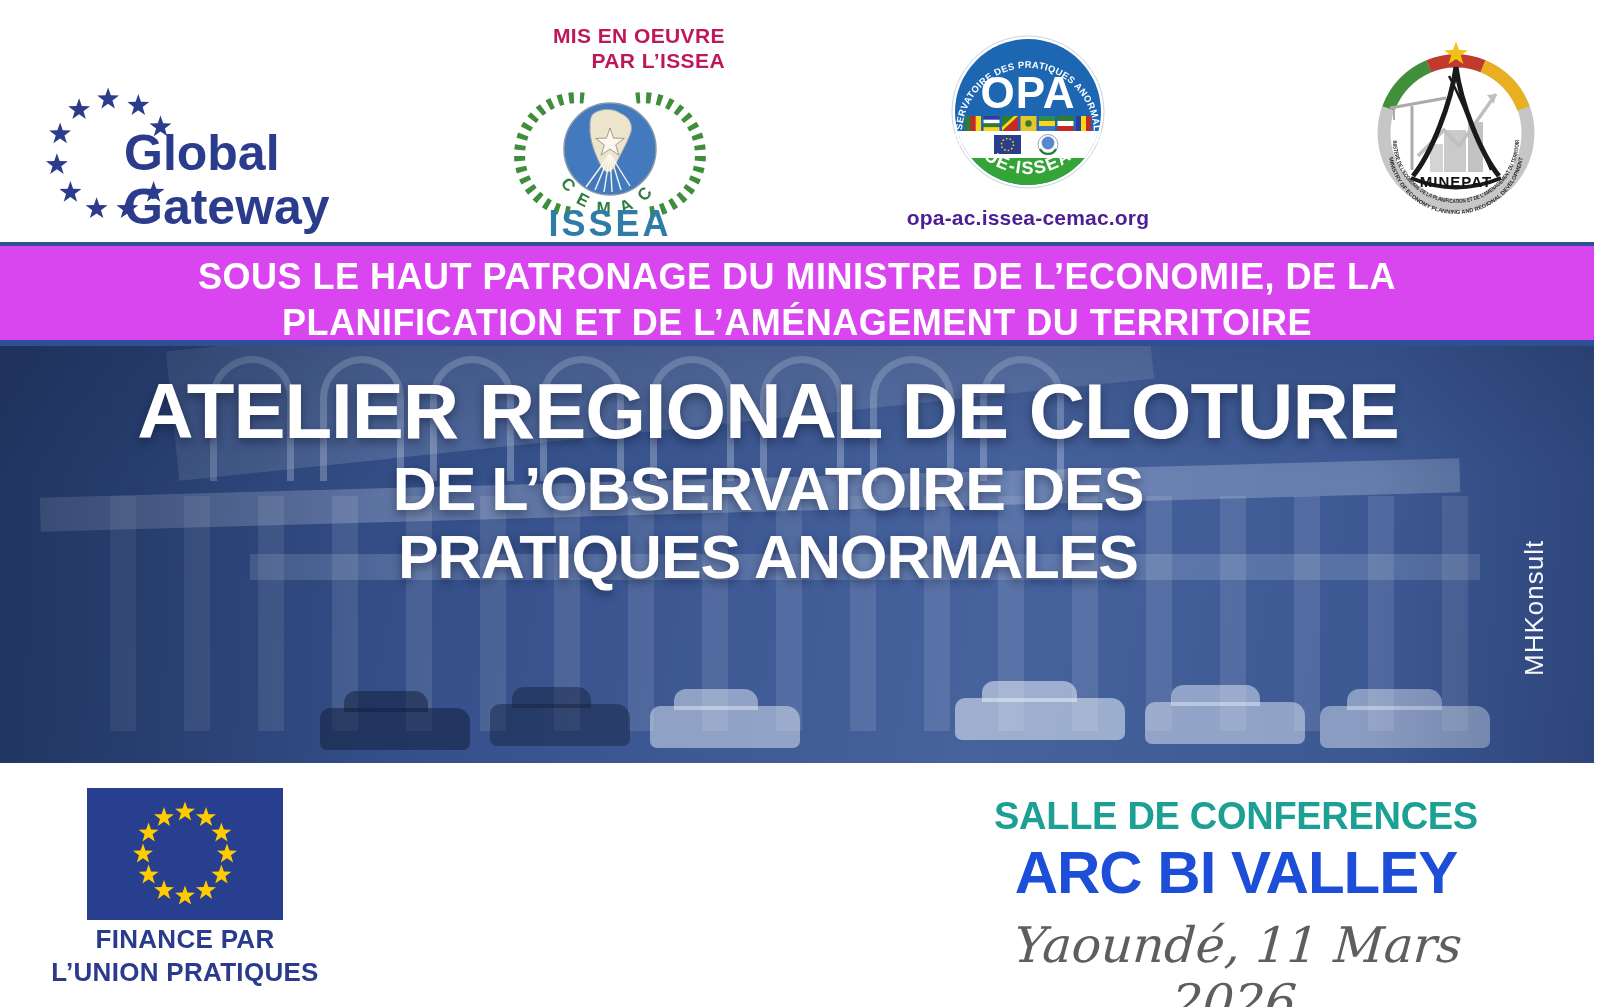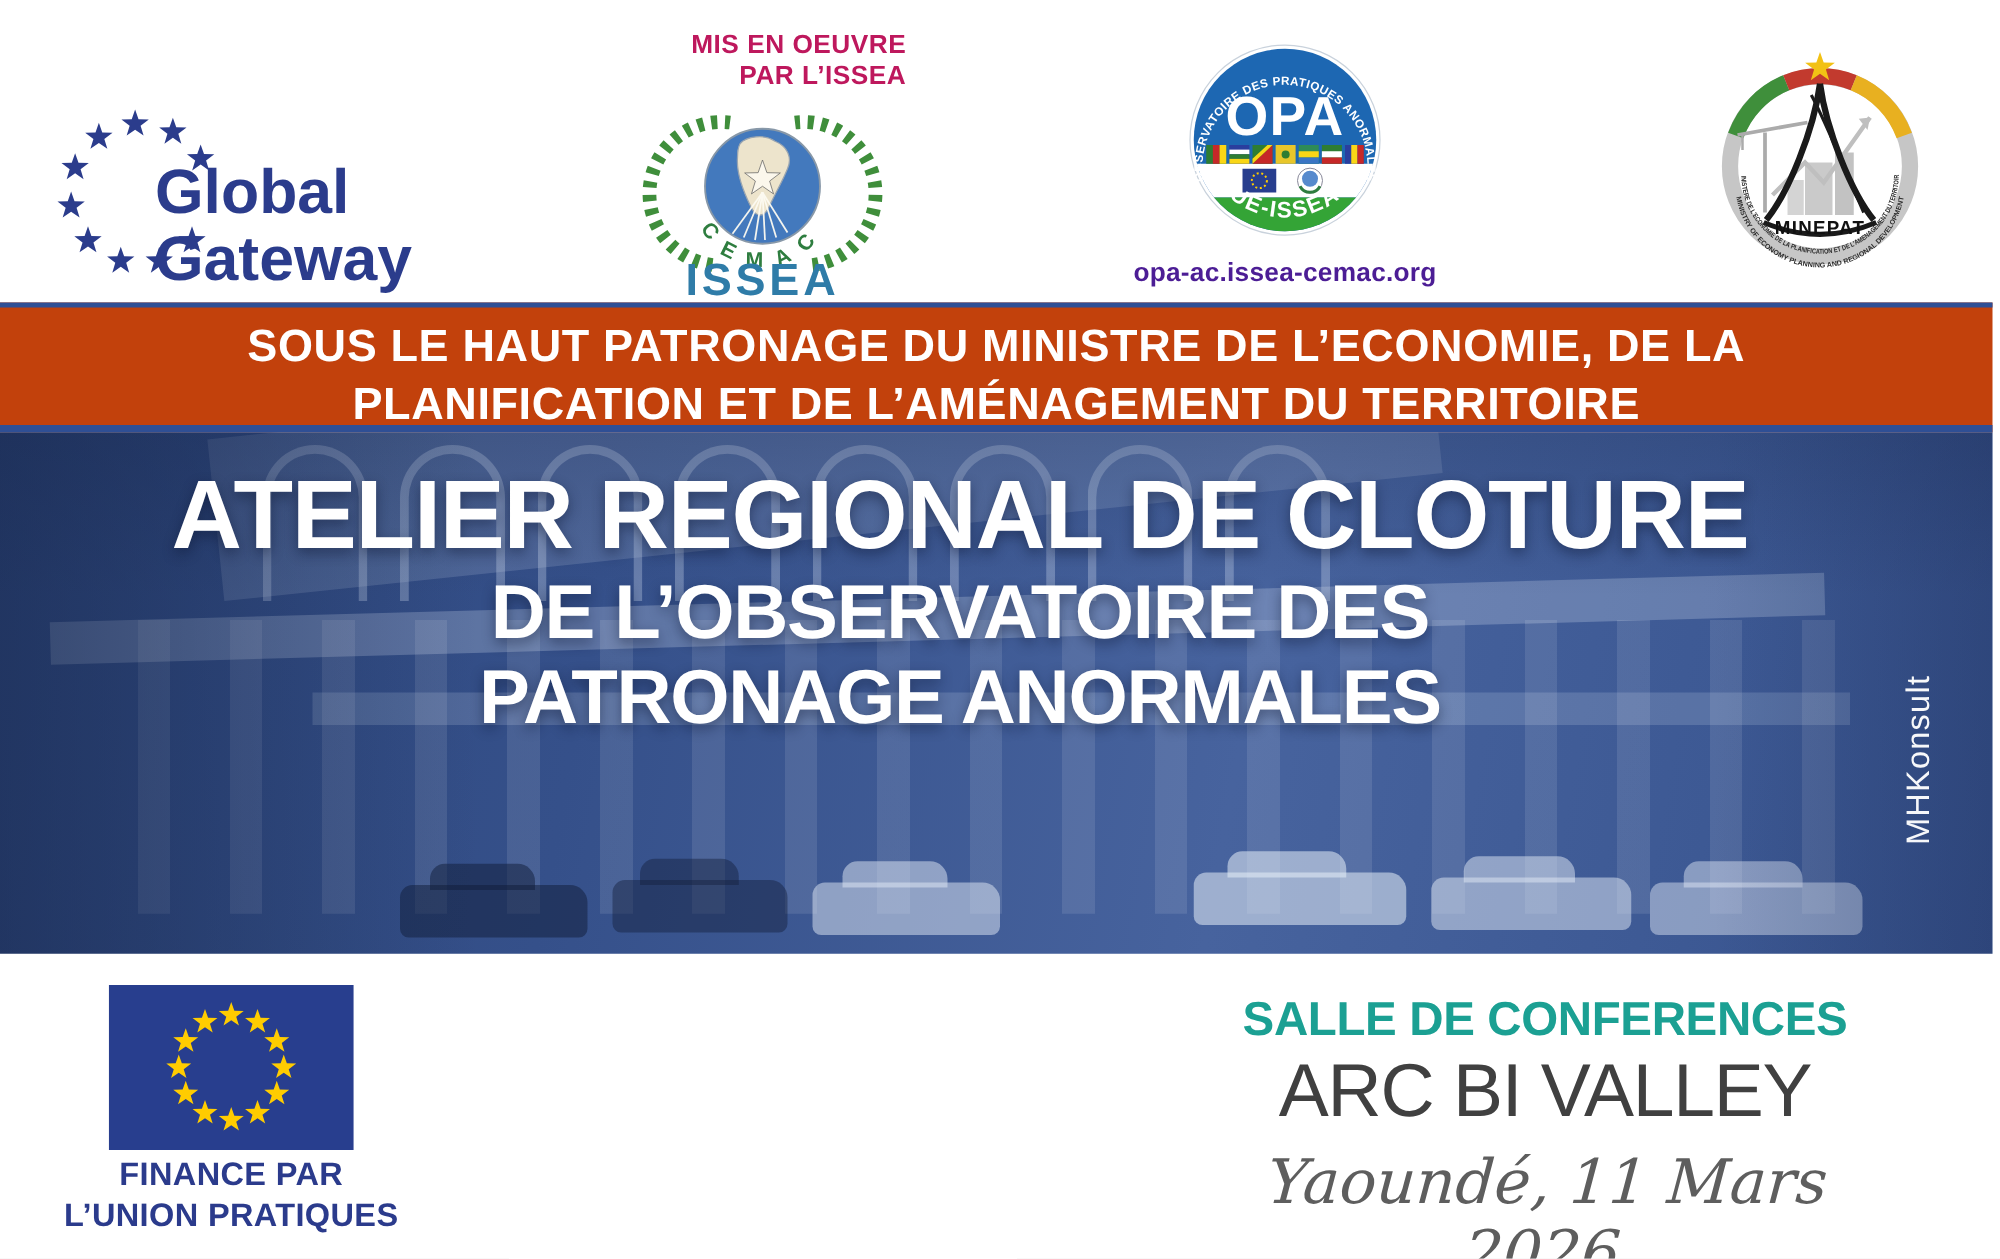--- a/index.html
+++ b/index.html
@@ -16,21 +16,21 @@
   .gg-logo { position:absolute; left:28px; top:40px; }
   .issea-block { position:absolute; left:495px; top:24px; width:230px; text-align:center; }
   .issea-caption { color:#be185d; font-weight:700; font-size:21px; line-height:1.18; letter-spacing:.4px;text-align:right; }
   .opa-block { position:absolute; left:898px; top:34px; width:260px; text-align:center; }
   .opa-url { margin-top:6px; color:#4c1d95; font-weight:700; font-size:21px; letter-spacing:.2px; }
   .minepat-block { position:absolute; left:1360px; top:34px; }
 
   
   .patronage-band {
     position:absolute; left:0; top:242px; width:1594px; height:104px;
-    background:#c2410c; border-top:4px solid #2F4F95; border-bottom:6px solid #2F4F95;
+    background:#d946ef; border-top:4px solid #2F4F95; border-bottom:6px solid #2F4F95;
     color:#fff; text-align:center; padding-top:8px;
   }
   .patronage-band .line { font-size:36px; font-weight:700; letter-spacing:.5px; line-height:1.28; }
 
   
   .hero {
     position:absolute; left:0; top:346px; width:1594px; height:436px;
     background:linear-gradient(100deg,#2C4579 0%, #35508A 30%, #47639E 62%, #3D5994 85%, #35508A 100%);
     overflow:hidden;
   }
@@ -60,21 +60,21 @@
     writing-mode:vertical-rl; transform:rotate(180deg); font-size:26px; font-weight:400;
     letter-spacing:1px; opacity:.96; }
 
   
   .footer { position:absolute; left:0; top:763px; width:1600px; height:244px; background:#fff; }
   .eu-flag { position:absolute; left:87px; top:25px; }
   .eu-funding { position:absolute; left:20px; top:160px; width:330px; text-align:center;
     color:#2B3B8C; font-weight:700; font-size:26px; line-height:1.28; letter-spacing:.3px; }
   .venue-block { position:absolute; left:980px; top:32px; width:512px; text-align:center; }
   .venue-label { color:#1BA093; font-weight:700; font-size:38px; letter-spacing:-.3px; }
-  .venue-name  { color:#404040; font-weight:400; font-size:60px; letter-spacing:-1px; margin-top:0px; }
+  .venue-name  { color:#1d4ed8; font-weight:700; font-size:60px; letter-spacing:-1px; margin-top:0px; }
   .date-line   { color:#5E5E5E; font-size:49px; font-style:italic; margin-top:10px;
     font-family:"DejaVu Serif", serif; transform:skewX(-4deg); }
 </style>
 </head>
 <body>
 
 <div class="poster">
 
   <header class="logo-band">
 
@@ -246,21 +246,21 @@
       <div class="car" style="left:490px; top:358px; width:140px; background:rgba(20,32,60,.45)"></div>
       <div class="car" style="left:650px; top:360px; width:150px; background:rgba(226,234,246,.50)"></div>
       <div class="car" style="left:955px; top:352px; width:170px; background:rgba(230,238,248,.55)"></div>
       <div class="car" style="left:1145px; top:356px; width:160px; background:rgba(226,234,246,.50)"></div>
       <div class="car" style="left:1320px; top:360px; width:170px; background:rgba(230,238,248,.45)"></div>
       <div class="ph-vignette"></div>
     </div>
     <div class="hero-title">
       <div class="t1">ATELIER REGIONAL DE CLOTURE</div>
       <div class="t2">DE L’OBSERVATOIRE DES</div>
-      <div class="t2">PATRONAGE ANORMALES</div>
+      <div class="t2">PRATIQUES ANORMALES</div>
     </div>
     <div class="hero-watermark">MHKonsult</div>
   </section>
 
   <footer class="footer">
     <div class="eu-flag">
       <svg width="196" height="132" viewBox="0 0 196 132">
         <rect x="0" y="0" width="196" height="132" fill="#283E8E"></rect>
         <g fill="#FFCC00">
           <use href="#st5" transform="translate(98,24) scale(1.05)"></use>

